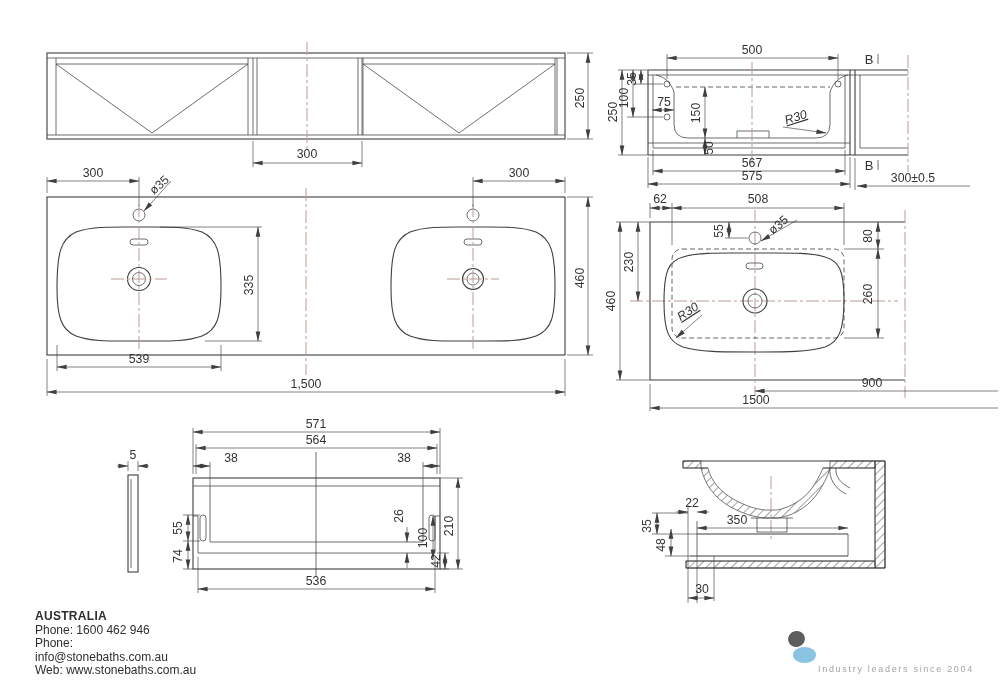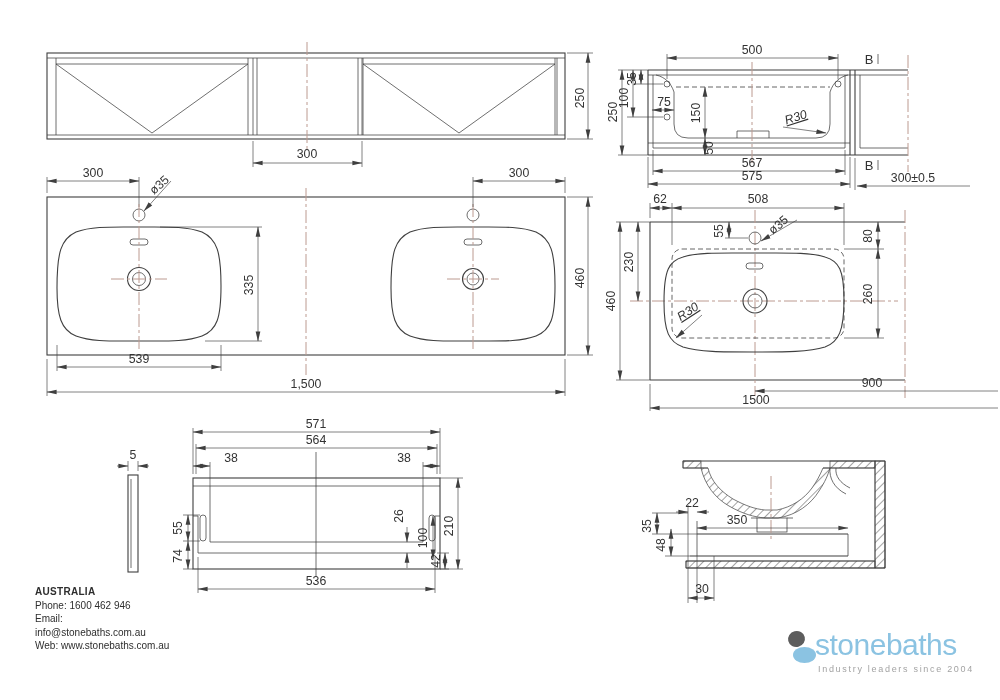--- a/index.html
+++ b/index.html
@@ -10,21 +10,21 @@
   .o2{fill:none;stroke:#3f3f3f;stroke-width:.75;}
   .hd{fill:none;stroke:#3f3f3f;stroke-width:.8;stroke-dasharray:5 3;}
   .cl{fill:none;stroke:#bc9a90;stroke-width:1;stroke-dasharray:13 3 3 3;}
   .ex{stroke:#3f3f3f;stroke-width:.65;}
   .dm{stroke:#3f3f3f;stroke-width:.65;marker-start:url(#ar);marker-end:url(#ar);}
   .d1{stroke:#3f3f3f;stroke-width:.65;marker-end:url(#ar);fill:none;}
   .ht{fill:url(#htp);stroke:#3f3f3f;stroke-width:.7;}
   text.t{font:12.3px "Liberation Sans",sans-serif;fill:#333;text-anchor:middle;}
   text.ti{font:italic 12.3px "Liberation Sans",sans-serif;fill:#333;text-anchor:middle;text-decoration:underline;}
   text.tb{font:13px "Liberation Sans",sans-serif;fill:#333;text-anchor:middle;}
-  .contact{position:absolute;top:585px;width:170px;color:#2e2e2e;font-size:10px;line-height:13.5px;}
+  .contact{position:absolute;top:610px;width:170px;color:#2e2e2e;font-size:12px;line-height:13.5px;}
   .contact .ttl{font-weight:700;letter-spacing:.3px;}
   #logo{position:absolute;left:786px;top:624px;width:210px;height:58px;}
   #logo .dot-gray{position:absolute;left:2px;top:7px;width:17px;height:16px;border-radius:50%;transform:rotate(-14deg);}
   #logo .dot-blue{position:absolute;left:7px;top:23px;width:23px;height:16px;border-radius:50%;}
   #logo .name{position:absolute;left:29px;top:4px;font-size:30px;font-weight:400;letter-spacing:-.5px;}
   #logo .tag{position:absolute;left:32px;top:40px;font-size:9px;letter-spacing:1.7px;}
 </style>
 </head>
 <body>
 
@@ -324,24 +324,23 @@
     <text class="t" x="665" y="545" transform="rotate(-90 665 545)">48</text>
     <line x1="714" y1="556" x2="714" y2="601" class="ex"></line>
     <line x1="688" y1="598" x2="714" y2="598" class="dm"></line>
     <text class="t" x="702" y="593">30</text>
   </g>
 </svg>
 
 <div class="contact" style="left:35px">
   <div class="ttl">AUSTRALIA</div>
   <div>Phone: 1600 462 946</div>
-  <div>Email:</div>
+  <div>Phone:</div>
   <div>info@stonebaths.com.au</div>
   <div>Web: www.stonebaths.com.au</div>
 </div>
 
 <div id="logo">
   <div class="dot-gray" style="background: rgb(93, 93, 93);"></div>
   <div class="dot-blue" style="background: rgb(139, 195, 226);"></div>
-  <div class="name" style="color: rgb(139, 195, 226);">stonebaths</div>
   <div class="tag" style="color: rgb(163, 163, 163);">Industry leaders since 2004</div>
 </div>
 </div>
 
 </body></html>

